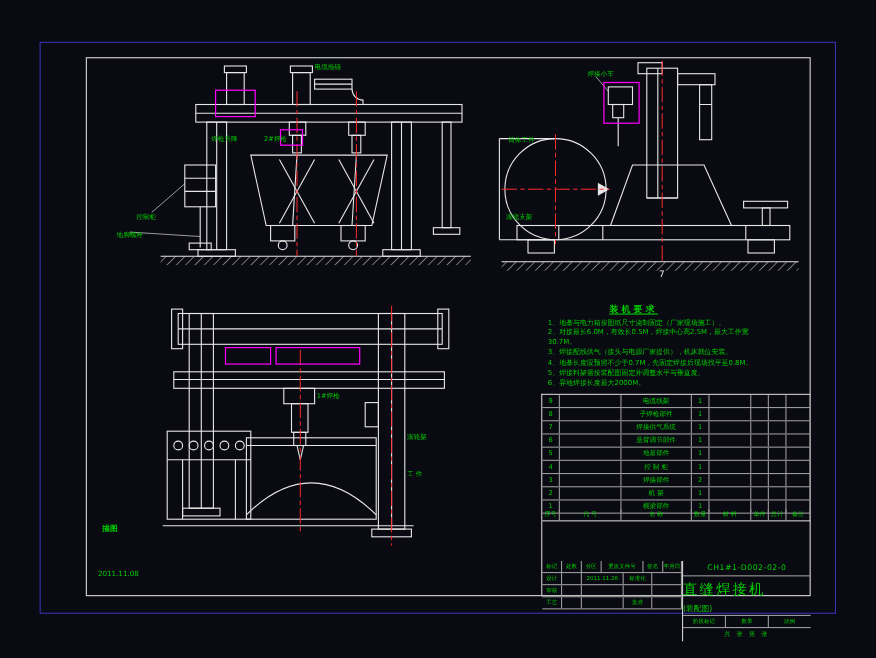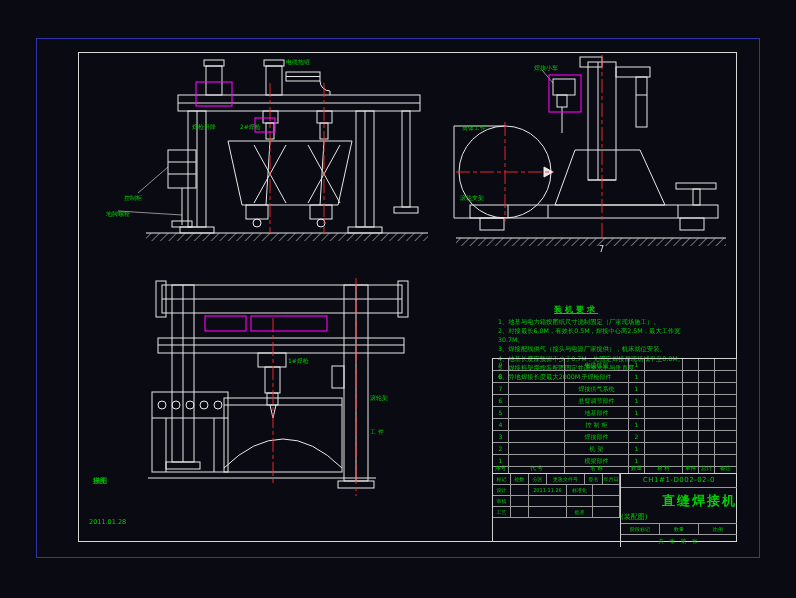--- a/index.html
+++ b/index.html
@@ -5,46 +5,46 @@
   html,body{margin:0;padding:0;background:#07070d;}
   #canvas{position:relative;width:796px;height:598px;background:#0a0a12;overflow:hidden;
           font-family:"DejaVu Sans",sans-serif;}
   .outer-border{position:absolute;left:36px;top:38px;width:724px;height:520px;
                 border:1px solid #3434b0;box-sizing:border-box;}
   .frame{position:absolute;left:78px;top:52px;width:659px;height:490px;
          border:1px solid #d8d8d8;box-sizing:border-box;}
   svg{position:absolute;}
   .lbl{position:absolute;color:#00cf00;font-size:6px;line-height:7px;white-space:nowrap;}
   
-  #notes{position:absolute;left:498px;top:276px;width:208px;color:#00cf00;margin-top:28px;}
+  #notes{position:absolute;left:498px;top:276px;width:208px;color:#00cf00;}
   #notes .nt{font-size:8px;font-weight:bold;letter-spacing:3px;margin-left:56px;
              text-decoration:underline;margin-bottom:2px;}
   #notes .ni{font-size:6.3px;line-height:1.45;}
   
   #title-block{position:absolute;left:492px;top:358px;width:245px;height:184px;
                box-sizing:border-box;border-left:1px solid #cfcfcf;border-top:1px solid #cfcfcf;
                color:#00cf00;display:flex;flex-direction:column;}
   .prows{height:104px;display:flex;flex-direction:column;}
   .prow{flex:1;display:flex;border-bottom:1px solid #9a9a9a;box-sizing:border-box;}
   .pc{border-right:1px solid #9a9a9a;box-sizing:border-box;overflow:hidden;
       font-size:6px;line-height:11px;text-align:center;}
   .c-no{width:16px}.c-code{width:56px}.c-name{width:64px}.c-qty{width:16px}
   .c-mat{width:38px}.c-w1{width:16px}.c-w2{width:16px}.c-rem{flex:1}
   .hrow{height:11px;display:flex;border-bottom:1px solid #cfcfcf;box-sizing:border-box;}
   .hrow .pc{font-size:5.5px;line-height:10px;}
-  .main{flex:1;display:flex;}
+  .main{flex:1;display:flex;margin-top:36px;}
   .tleft{width:128px;display:flex;flex-direction:column;border-right:1px solid #cfcfcf;box-sizing:border-box;}
   .trow{height:11px;display:flex;border-bottom:1px solid #9a9a9a;box-sizing:border-box;}
   .trow:last-child{flex:1;border-bottom:none;}
   .tc{border-right:1px solid #9a9a9a;box-sizing:border-box;font-size:5px;line-height:10px;
       text-align:center;overflow:hidden;white-space:nowrap;}
   .tright{flex:1;display:flex;flex-direction:column;}
   .dn{height:13px;font-size:7px;line-height:13px;text-align:center;letter-spacing:.5px;
       border-bottom:1px solid #9a9a9a;overflow:hidden;}
-  .ttl{height:25px;font-size:13px;font-weight:bold;line-height:25px;text-align:right;
+  .ttl{height:25px;font-size:13px;font-weight:normal;line-height:25px;text-align:left;
        letter-spacing:2px;overflow:hidden;}
   .sub{height:10px;font-size:7px;line-height:9px;border-bottom:1px solid #9a9a9a;}
   .meta{height:10px;display:flex;border-bottom:1px solid #9a9a9a;}
   .meta .tc{flex:1;}
   .sheet{flex:1;font-size:5.5px;line-height:12px;text-align:center;letter-spacing:2px;}
   #company{position:absolute;left:681px;top:524px;font-size:13px;font-weight:bold;
            color:#ededed;letter-spacing:1px;white-space:nowrap;}
   .stamp{position:absolute;color:#00cf00;white-space:nowrap;}
   #stamp-sign{left:93px;top:476px;font-size:7px;font-weight:bold;}
   #stamp-date{left:89px;top:518px;font-size:6.5px;}
@@ -375,14 +375,14 @@
           <div class="tc">阶段标记</div>
           <div class="tc">数量</div>
           <div class="tc" style="border-right:none">比例</div>
         </div>
         <div class="sheet">共 张 第 张</div>
       </div>
     </div>
   </div>
 
   <div id="stamp-sign" class="stamp">描图</div>
-  <div id="stamp-date" class="stamp">2011.01.28</div>
+  <div id="stamp-date" class="stamp">2011.11.08</div>
 </div>
 
 </body></html>

